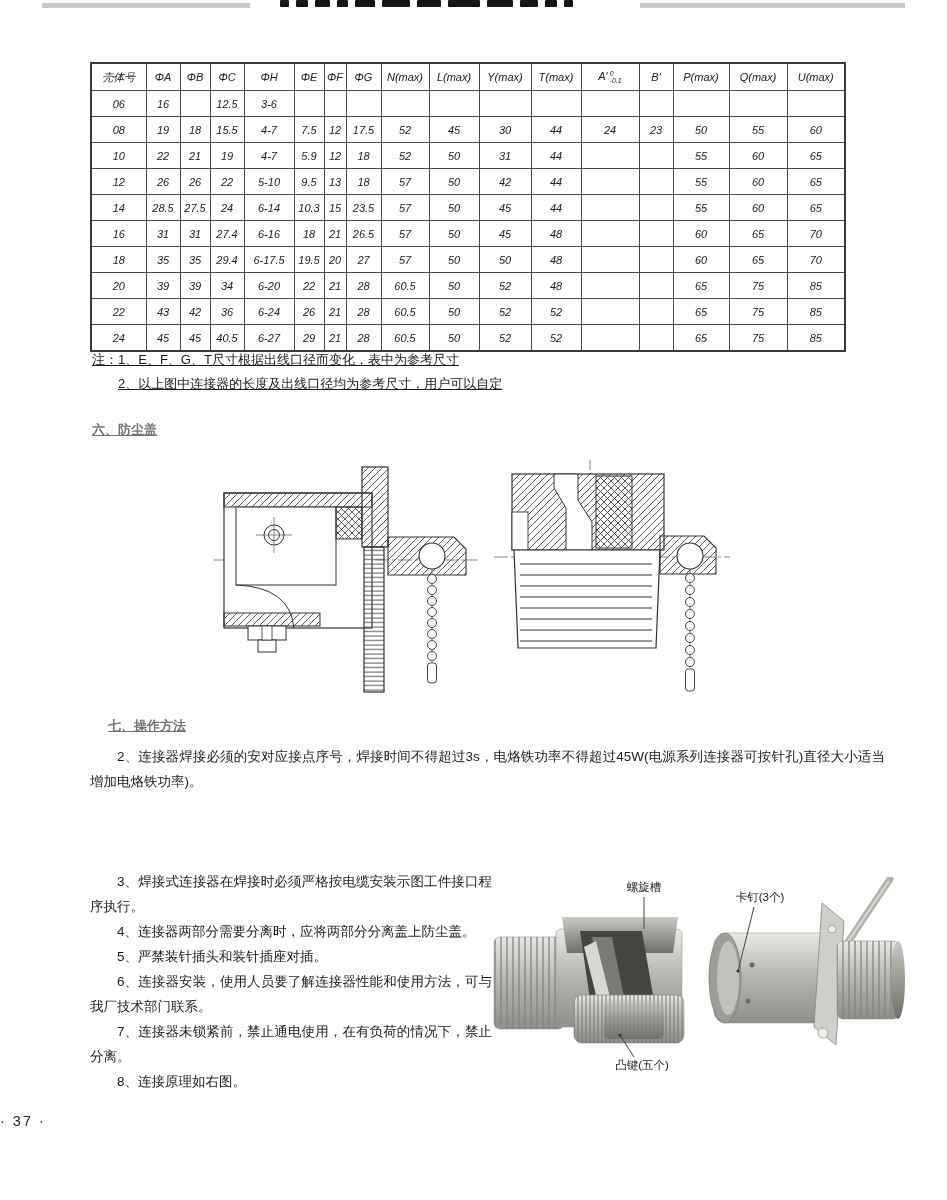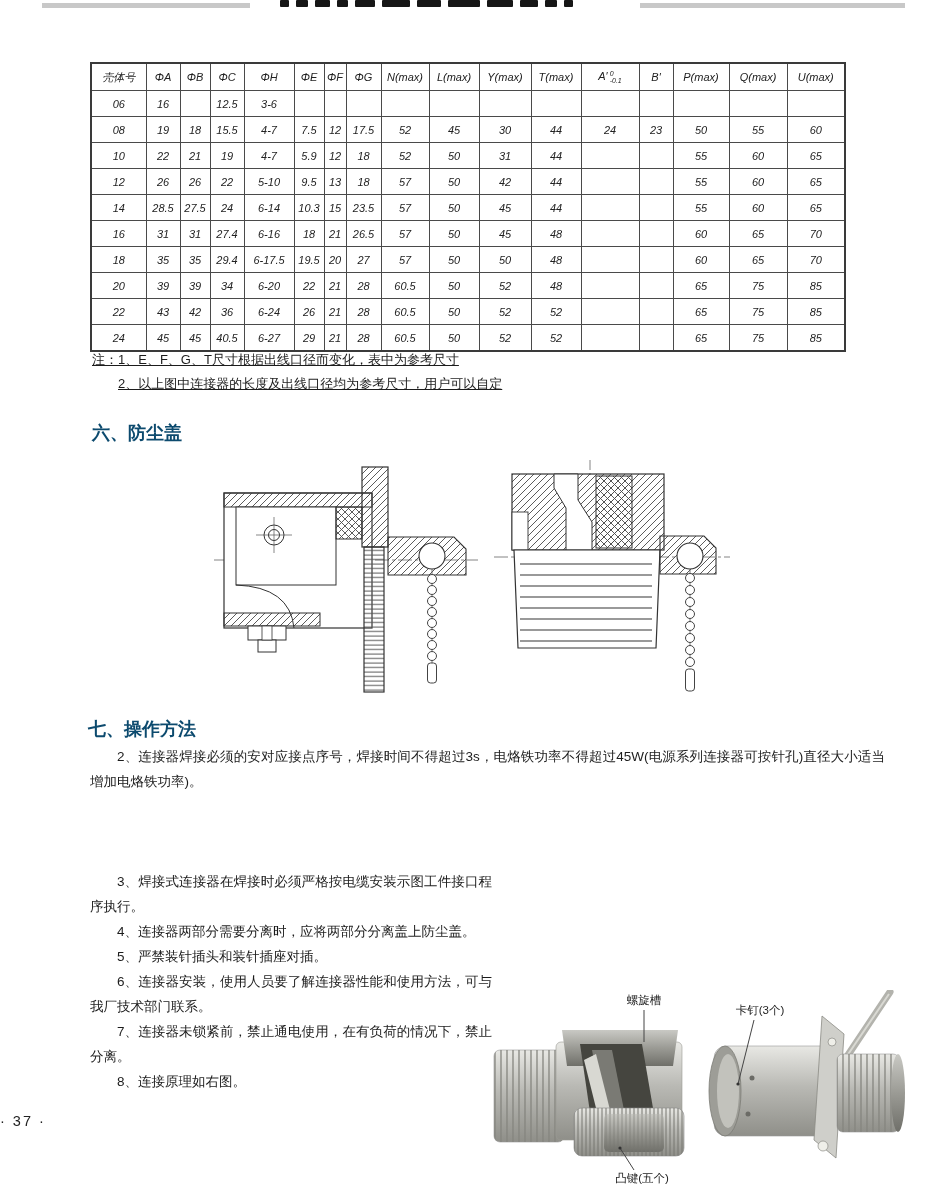--- a/index.html
+++ b/index.html
@@ -25,32 +25,32 @@
              padding:0 1px;height:25px;overflow:hidden;white-space:nowrap;}
   .dim-table thead th{height:26px;}
   .tolstack{display:inline-flex;flex-direction:column;vertical-align:middle;font-size:7px;
             line-height:1.05;margin-left:2px;text-align:left;}
 
   
   .notes{position:absolute;left:92px;top:348px;font-size:13px;line-height:24px;color:#1c1c1c;text-decoration:underline;}
   .notes .n2{padding-left:26px;}
 
   
-  .sec-title{position:absolute;font-size:18px;font-weight:bold;color:#0c4a6e;}
+  .sec-title{position:absolute;font-size:13px;font-weight:bold;color:#737373;text-decoration:underline;}
   .sec6{left:92px;top:421px;}
-  .sec7{left:88px;top:717px;}
+  .sec7{left:108px;top:717px;}
 
   
   .draw1{position:absolute;left:212px;top:463px;}
   .draw2{position:absolute;left:492px;top:460px;}
 
   
   .para-full{position:absolute;left:90px;top:744px;width:795px;}
   .para-full p, .col-left p{margin:0;font-size:13.5px;line-height:25px;text-indent:2em;text-align:justify;}
-  .two-col{position:absolute;left:90px;top:869px;width:800px;display:flex;align-items:center;}
+  .two-col{position:absolute;left:90px;top:869px;width:800px;display:flex;}
   .col-left{width:402px;}
   .col-right{flex:1;position:relative;}
   .photo-fig{position:absolute;left:0;top:8px;}
 
   
   .page-num{position:absolute;left:0;top:1113px;width:947px;
             font-size:14.5px;color:#222;letter-spacing:2px;}
 
   svg text{font-family:"Liberation Sans","DejaVu Sans",sans-serif;}
 </style>

